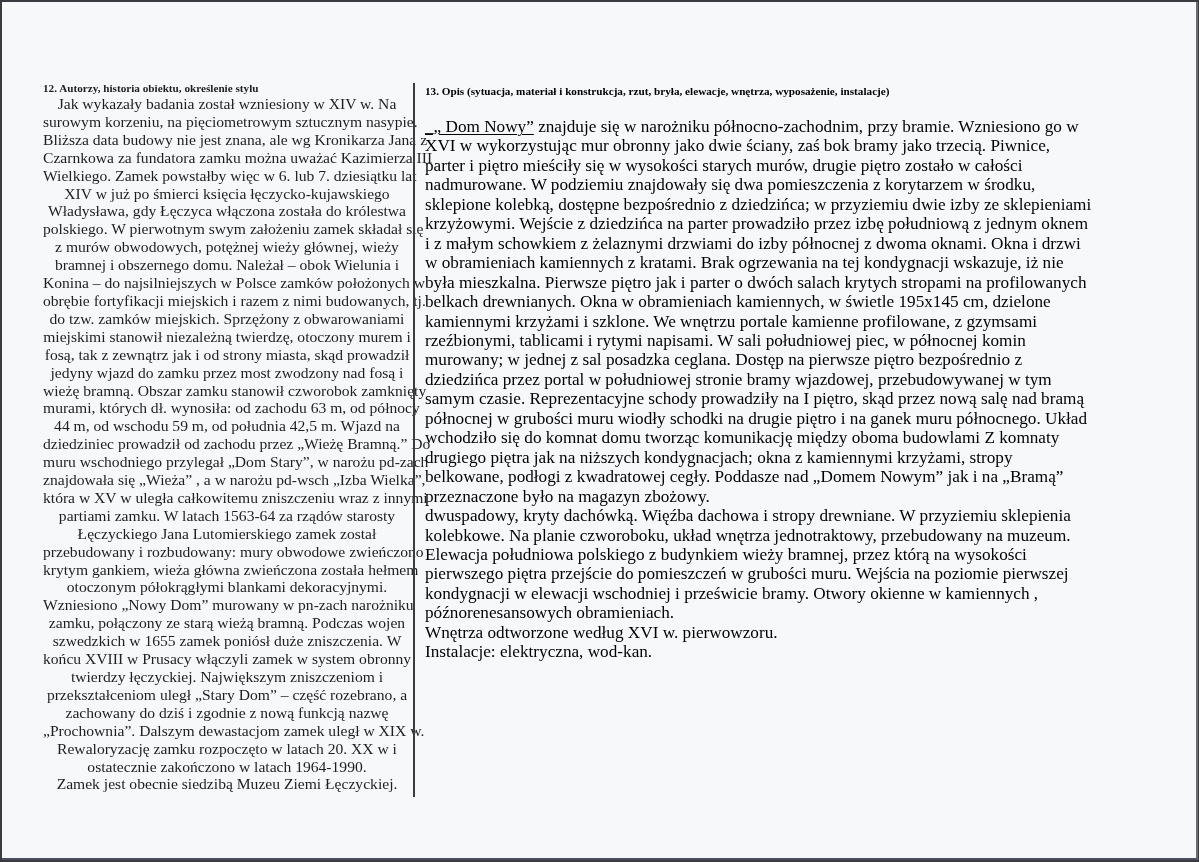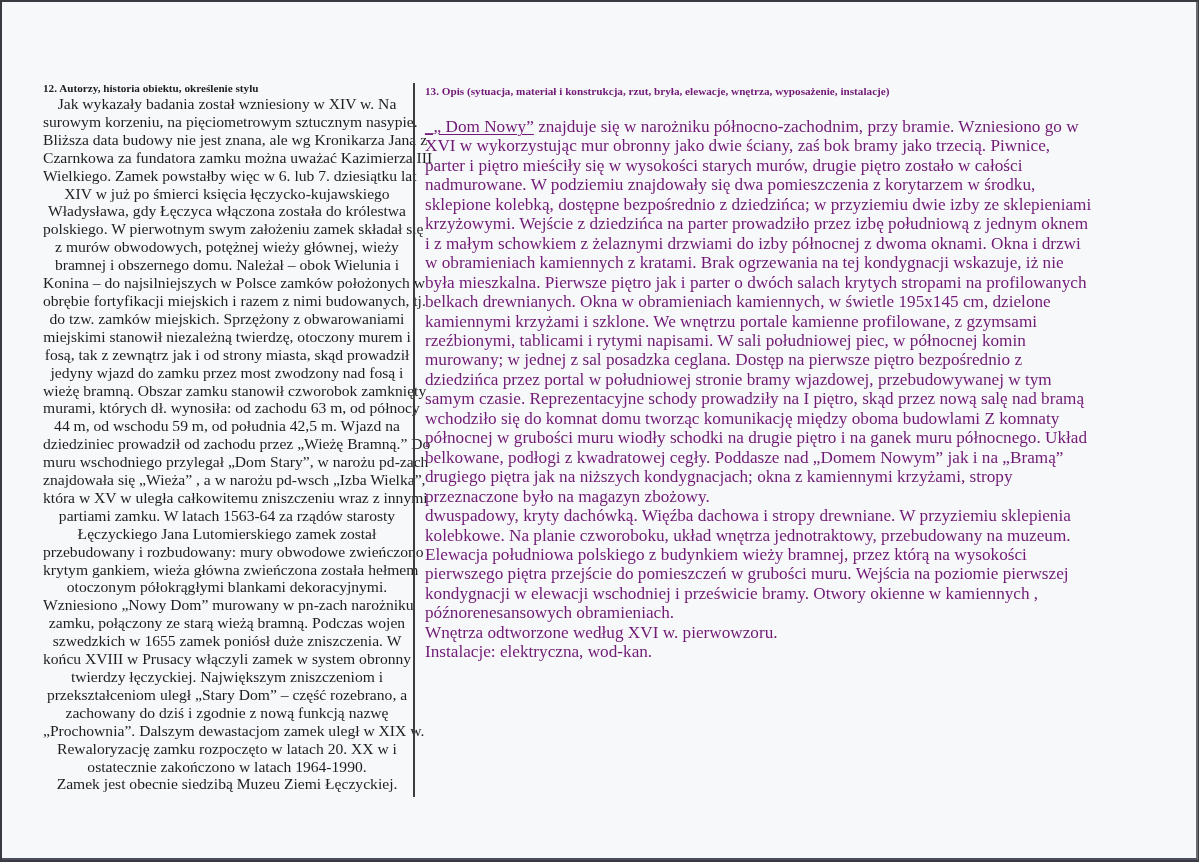--- a/index.html
+++ b/index.html
@@ -27,21 +27,21 @@
       width: 368px;
       font-family: "Liberation Serif", serif;
       color: #1e1e1e;
     }
     .col-right {
       position: absolute;
       left: 423px;
       top: 82px;
       width: 760px;
       font-family: "Liberation Serif", serif;
-      color: #701a75;
+      color: #000000;
     }
     .section-header {
       font-weight: bold;
       font-size: 11.2px;
       line-height: 14px;
       letter-spacing: 0px;
       white-space: nowrap;
     }
     .col-left .body-text {
       font-size: 15.6px;
@@ -139,24 +139,24 @@
       <span class="line">krzyżowymi. Wejście z dziedzińca na parter prowadziło przez izbę południową z jednym oknem</span>
       <span class="line">i z małym schowkiem z żelaznymi drzwiami do izby północnej z dwoma oknami. Okna i drzwi</span>
       <span class="line">w obramieniach kamiennych z kratami. Brak ogrzewania na tej kondygnacji wskazuje, iż nie</span>
       <span class="line">była mieszkalna. Pierwsze piętro jak i parter o dwóch salach krytych stropami na profilowanych</span>
       <span class="line">belkach drewnianych. Okna w obramieniach kamiennych, w świetle 195x145 cm, dzielone</span>
       <span class="line">kamiennymi krzyżami i szklone. We wnętrzu portale kamienne profilowane, z gzymsami</span>
       <span class="line">rzeźbionymi, tablicami i rytymi napisami. W sali południowej piec, w północnej komin</span>
       <span class="line">murowany; w jednej z sal posadzka ceglana. Dostęp na pierwsze piętro bezpośrednio z</span>
       <span class="line">dziedzińca przez portal  w południowej stronie bramy wjazdowej, przebudowywanej w tym</span>
       <span class="line">samym czasie. Reprezentacyjne schody prowadziły na I piętro, skąd przez nową salę nad bramą</span>
+      <span class="line">północnej w grubości muru wiodły schodki na drugie piętro i na ganek muru północnego. Układ</span>
       <span class="line">wchodziło się do komnat domu tworząc komunikację między oboma budowlami Z komnaty</span>
-      <span class="line">północnej w grubości muru wiodły schodki na drugie piętro i na ganek muru północnego. Układ</span>
+      <span class="line">drugiego piętra jak na niższych kondygnacjach; okna z kamiennymi krzyżami, stropy</span>
       <span class="line">belkowane, podłogi z kwadratowej cegły. Poddasze nad „Domem Nowym” jak i na „Bramą”</span>
-      <span class="line">drugiego piętra jak na niższych kondygnacjach; okna z kamiennymi krzyżami, stropy</span>
       <span class="line">przeznaczone było na magazyn zbożowy.</span>
       <span class="line">dwuspadowy, kryty dachówką. Więźba dachowa i stropy drewniane. W przyziemiu sklepienia</span>
       <span class="line">kolebkowe.  Na planie czworoboku, układ wnętrza jednotraktowy, przebudowany na muzeum.</span>
       <span class="line">Elewacja południowa polskiego z budynkiem wieży bramnej, przez którą na wysokości</span>
       <span class="line">pierwszego piętra przejście do pomieszczeń w grubości muru. Wejścia na poziomie pierwszej</span>
       <span class="line">kondygnacji w elewacji wschodniej i prześwicie bramy. Otwory okienne w kamiennych ,</span>
       <span class="line">późnorenesansowych obramieniach.</span>
       <span class="line">Wnętrza odtworzone według XVI w. pierwowzoru.</span>
       <span class="line">Instalacje: elektryczna, wod-kan.</span>
     </div>

